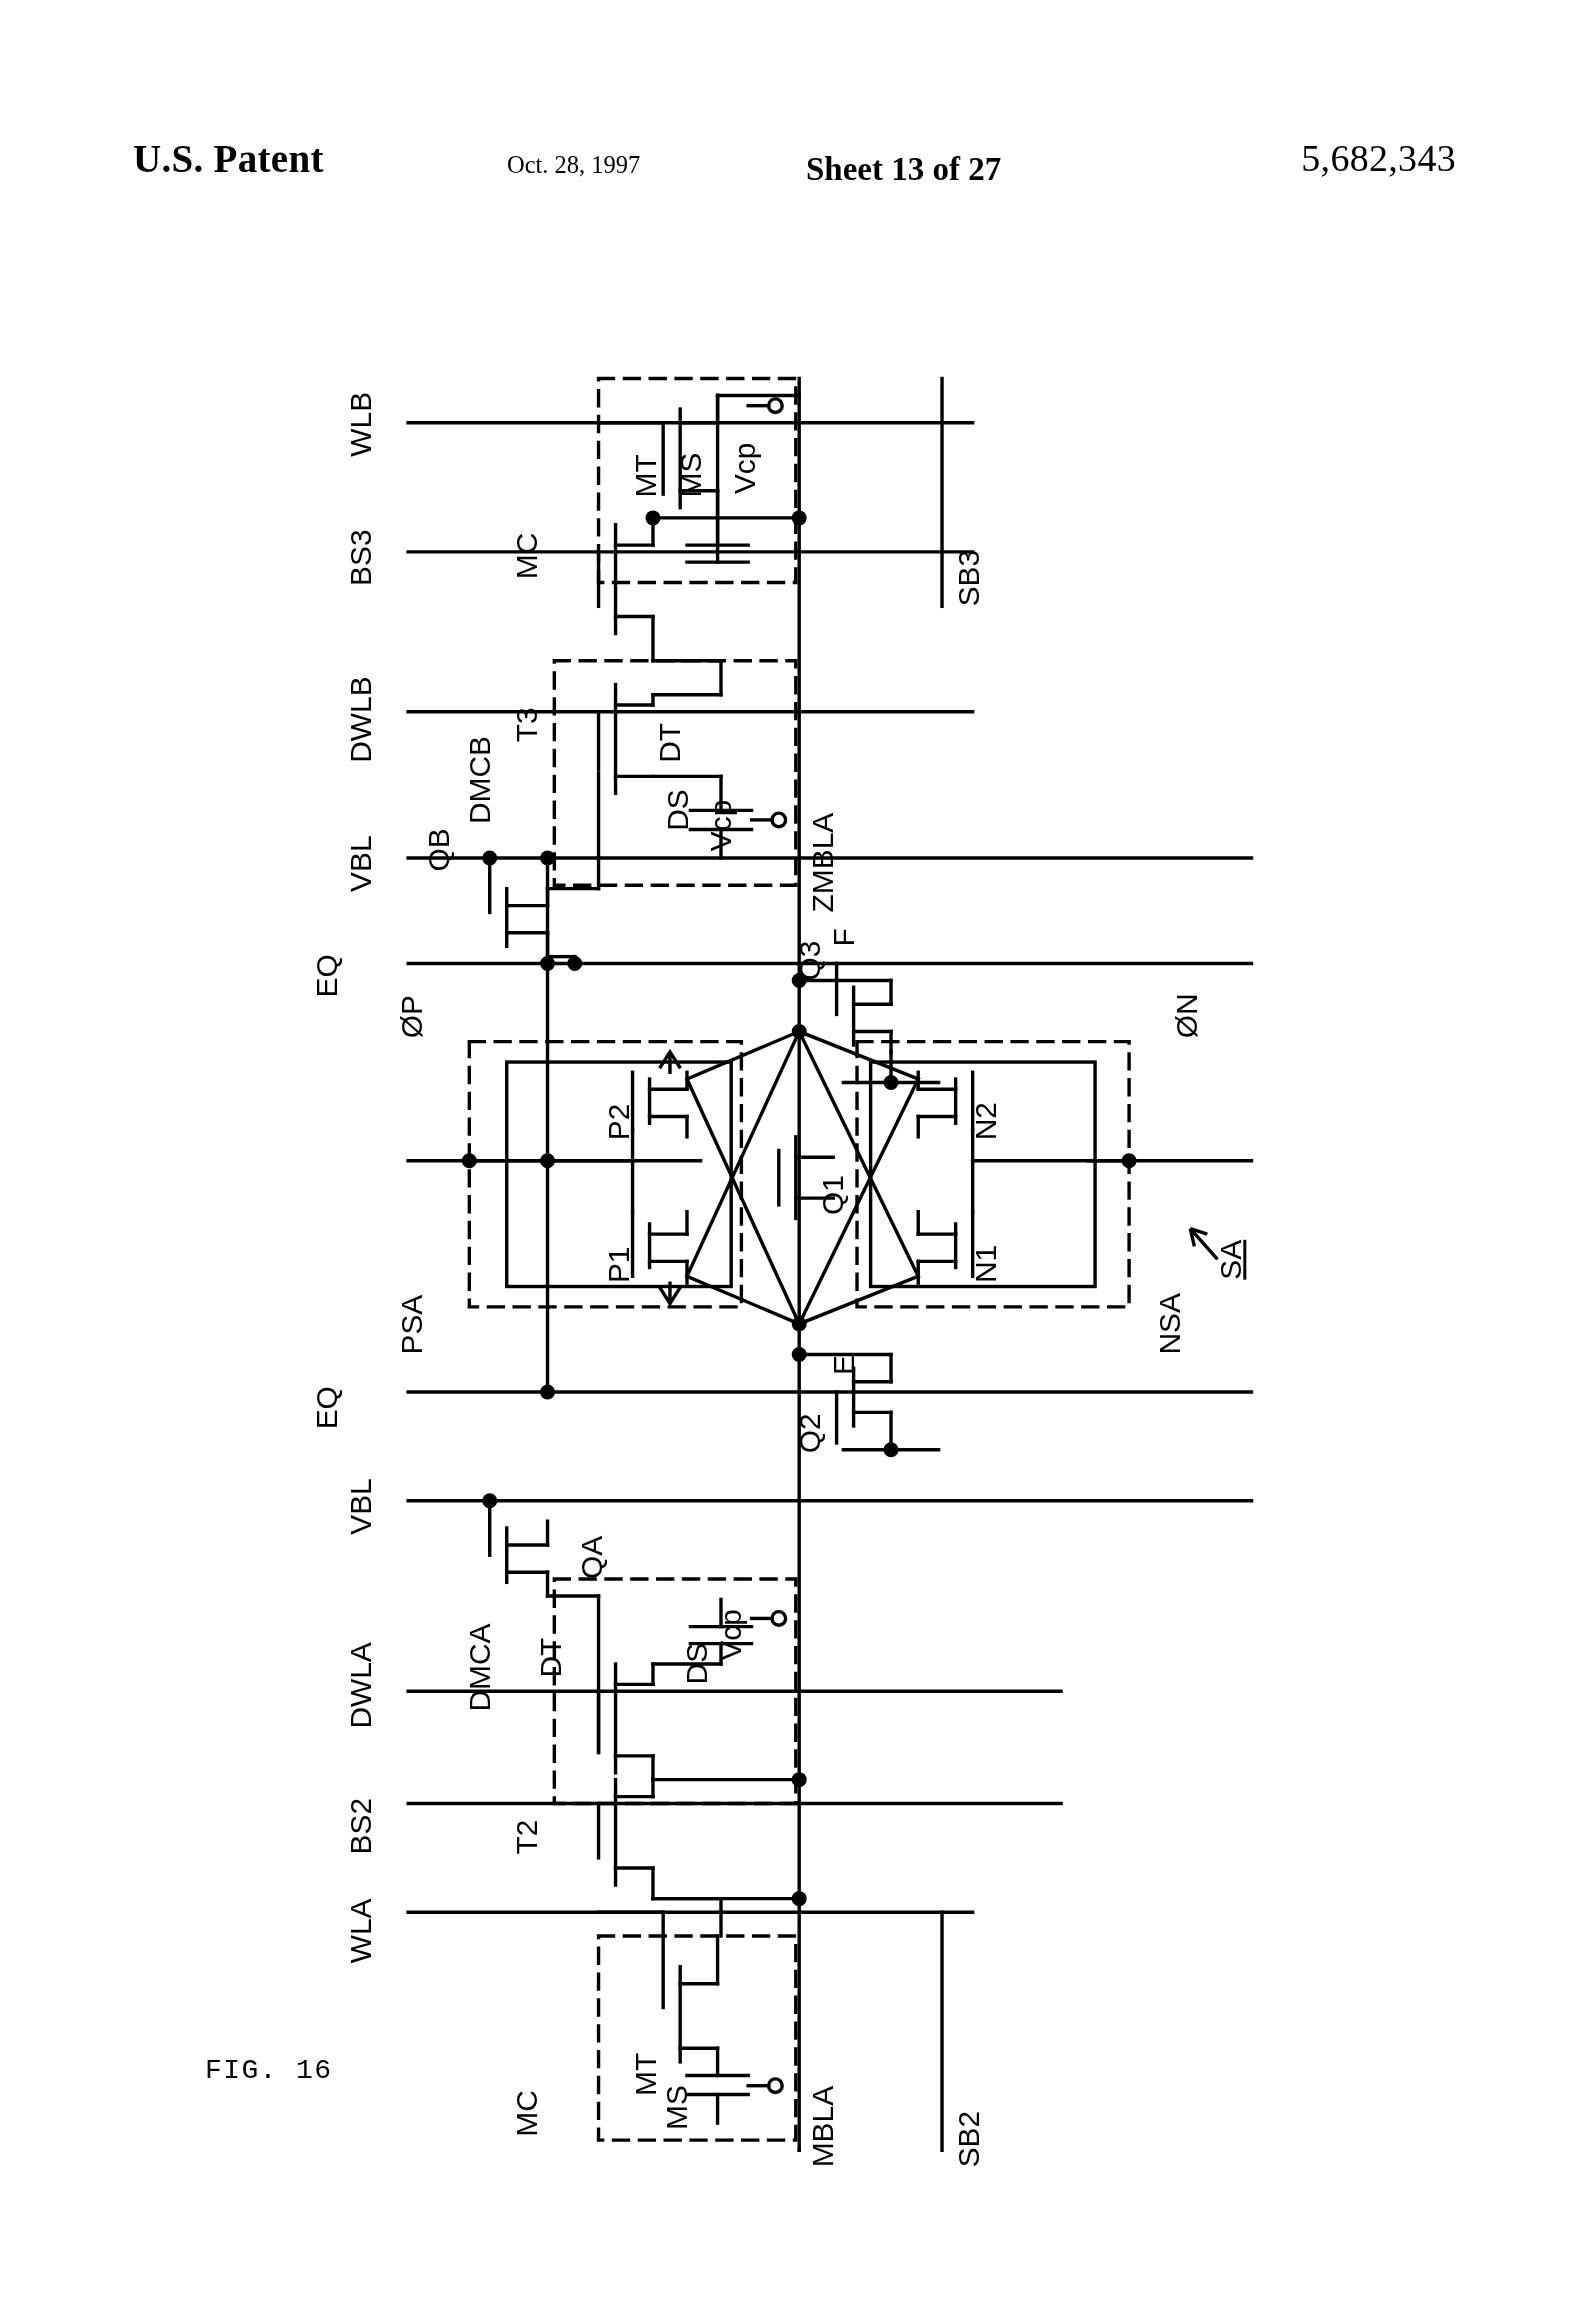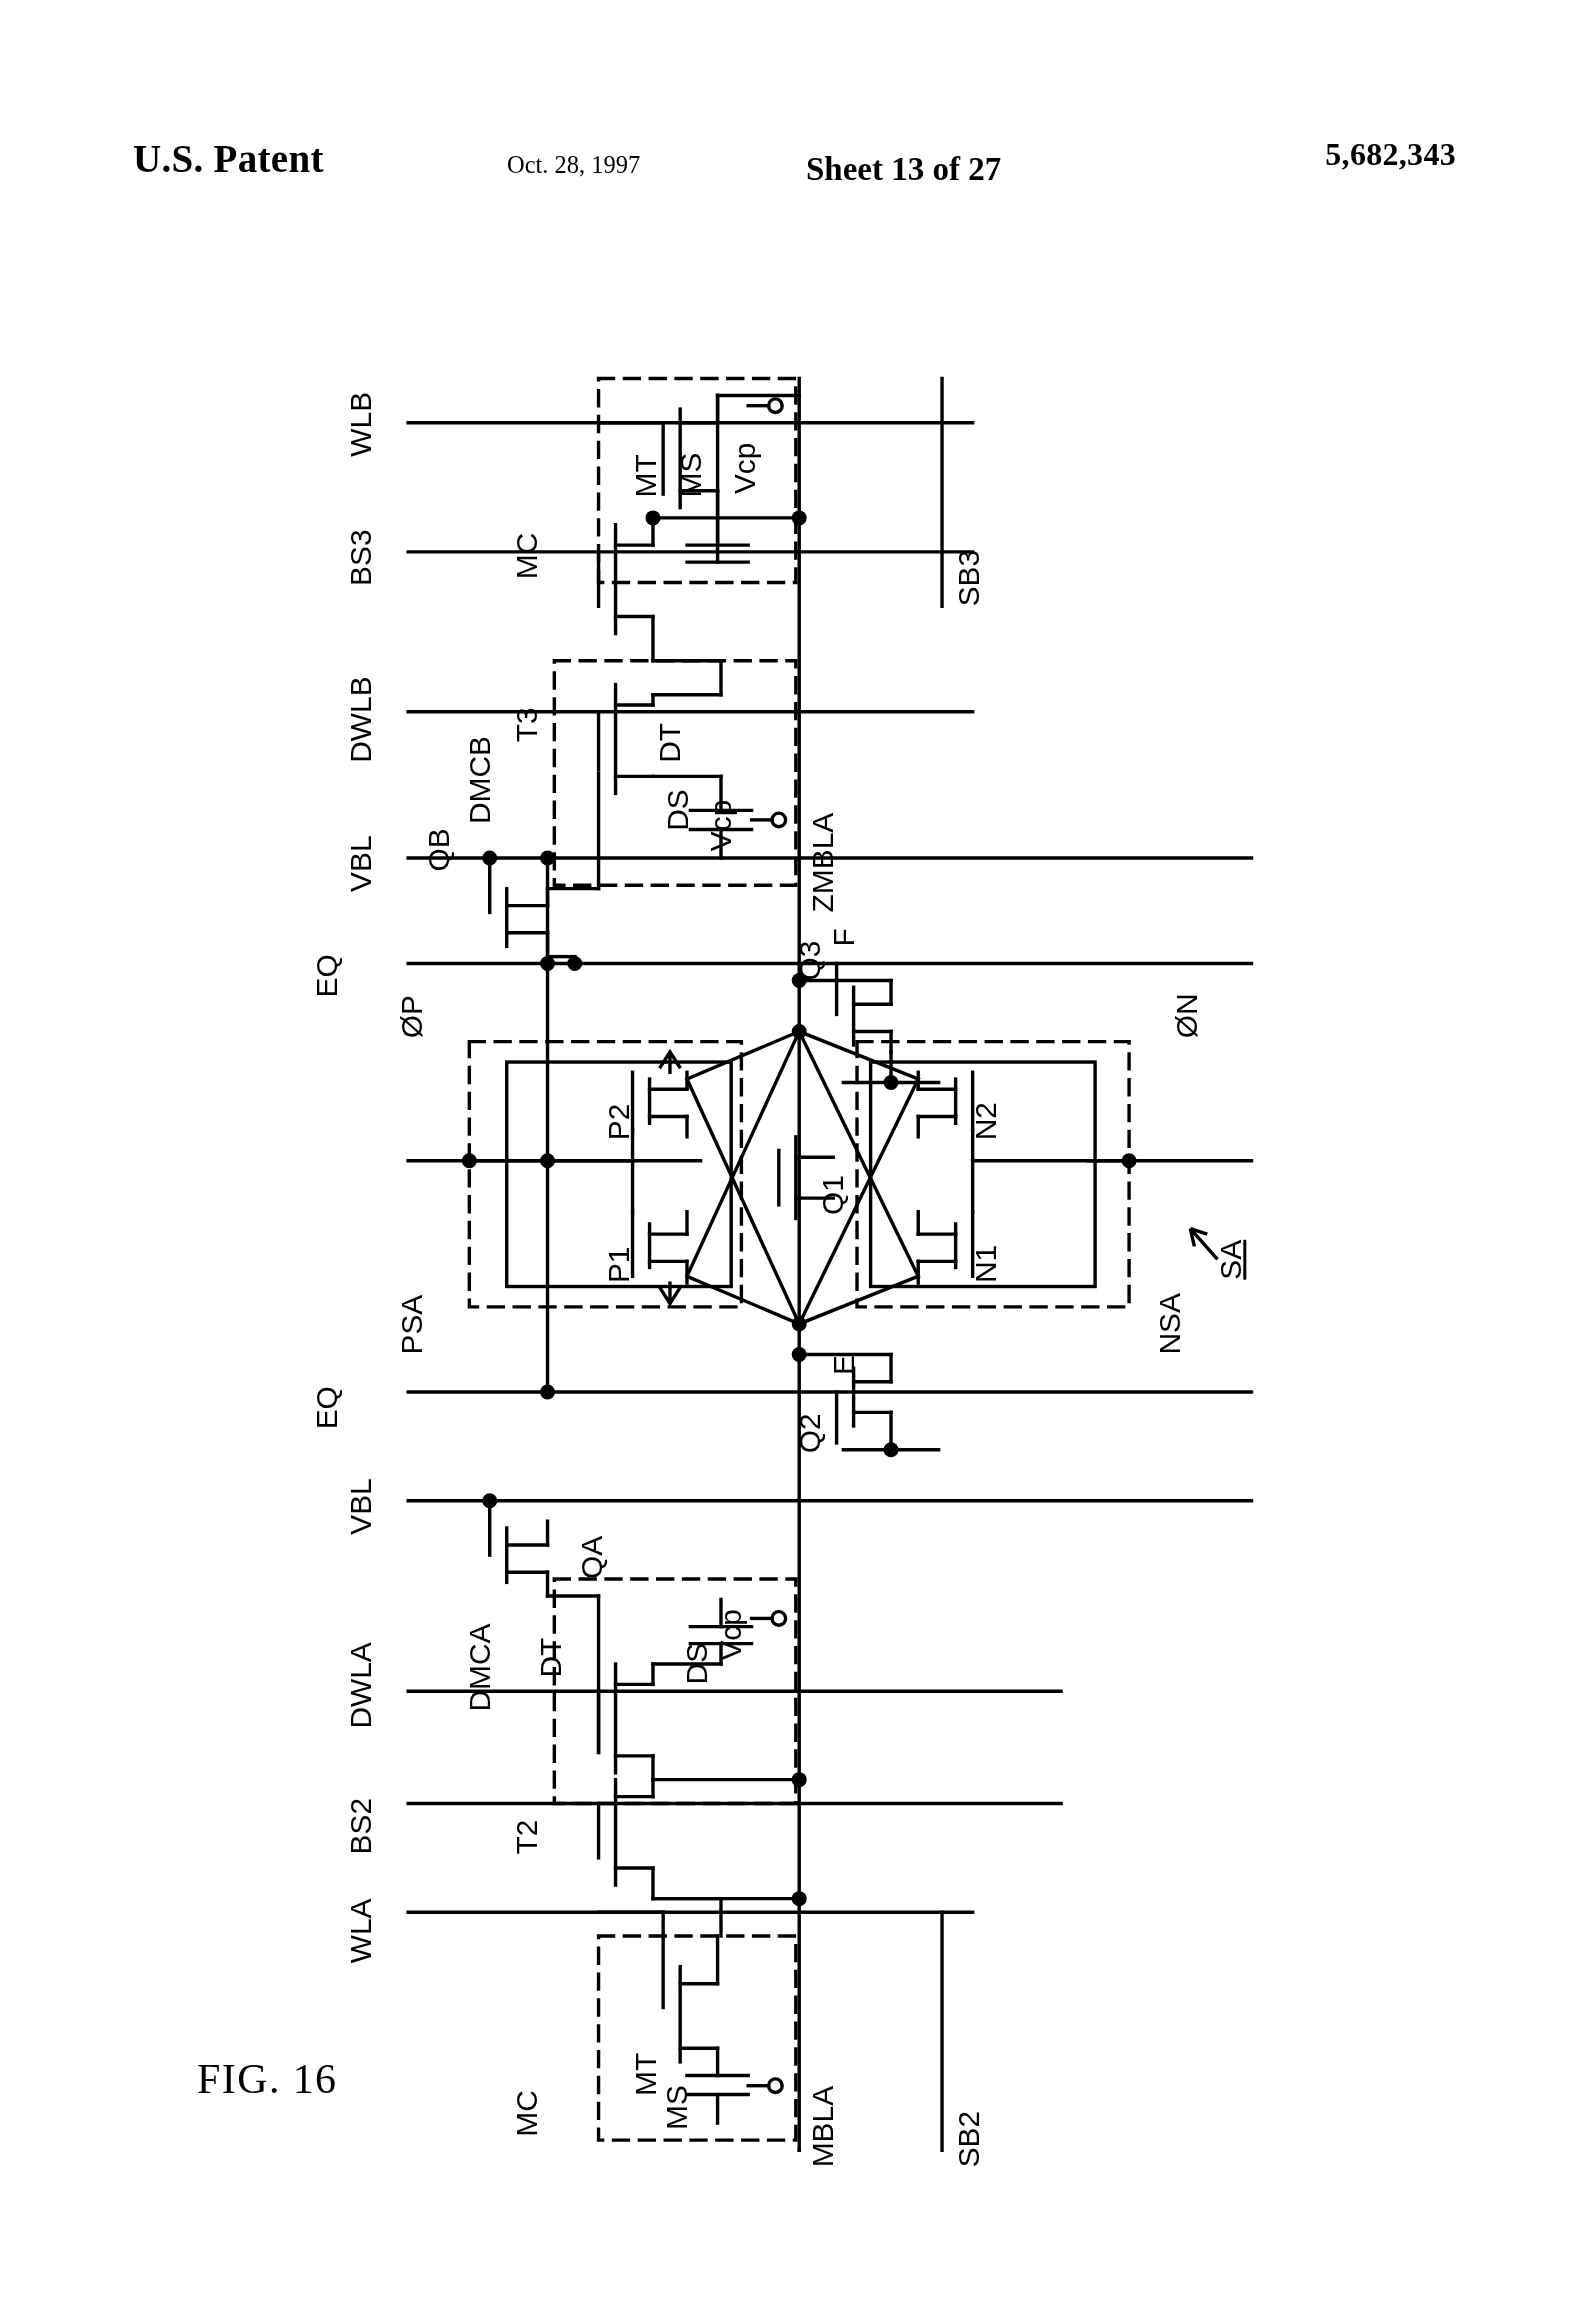--- a/index.html
+++ b/index.html
@@ -38,44 +38,44 @@
     top: 151px;
     font-family: "Liberation Serif", serif;
     font-weight: bold;
     font-size: 33px;
   }
   .hdr-number {
     position: absolute;
     right: 122px;
     top: 136px;
     font-family: "Liberation Serif", serif;
-    font-weight: bold;
-    font-size: 32px;
+    font-weight: normal;
+    font-size: 38px;
     letter-spacing: 0.3px;
   }
 
   
   #figure-area {
     position: absolute;
     top: 225px;
     left: 0;
     width: 1578px;
     height: 2055px;
   }
   #figure-svg {
     position: absolute;
     top: 0;
     left: 0;
   }
   .fig-caption {
     position: absolute;
-    left: 197px;
+    left: 205px;
     top: 1830px;
-    font-family: Liberation Serif, serif;
-    font-size: 42px;
+    font-family: Liberation Mono, monospace;
+    font-size: 28px;
     letter-spacing: 1.4px;
   }
 </style>
 </head>
 <body>
 
 <div>
   <div class="hdr-office">U.S. Patent</div>
   <div class="hdr-date">Oct. 28, 1997</div>
   <div class="hdr-sheet">Sheet 13 of 27</div>

